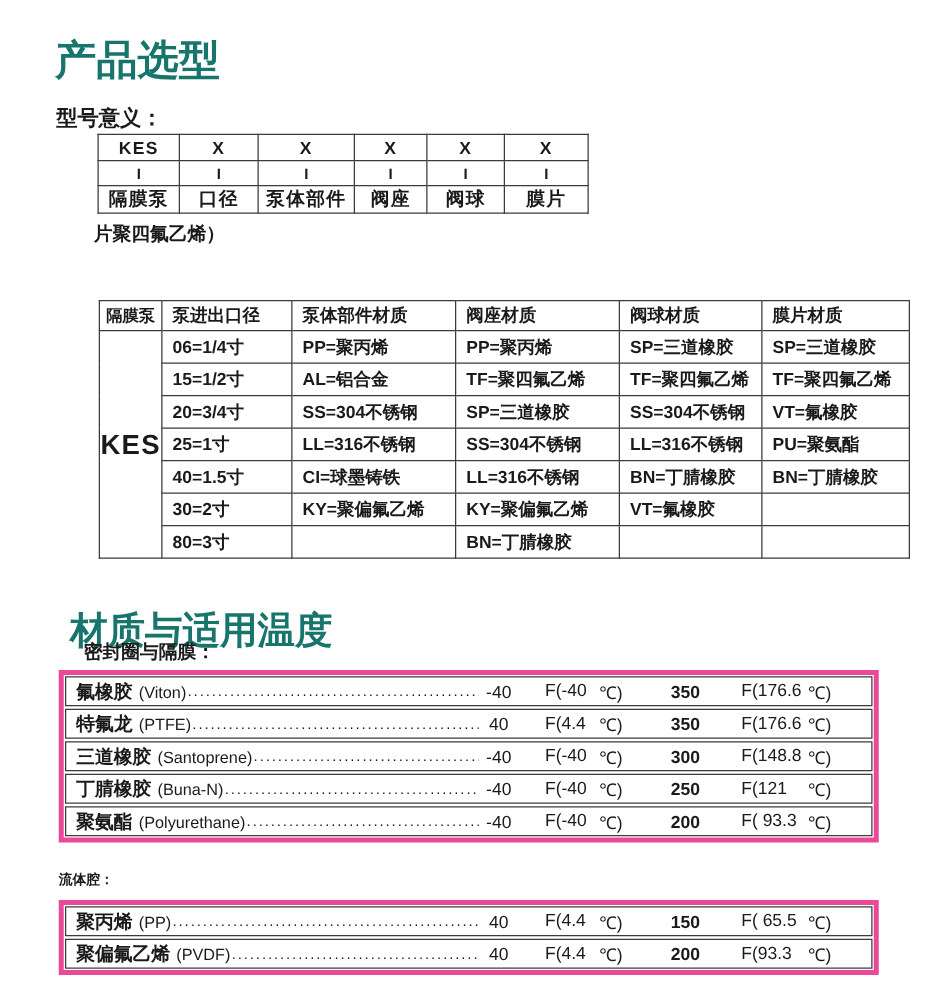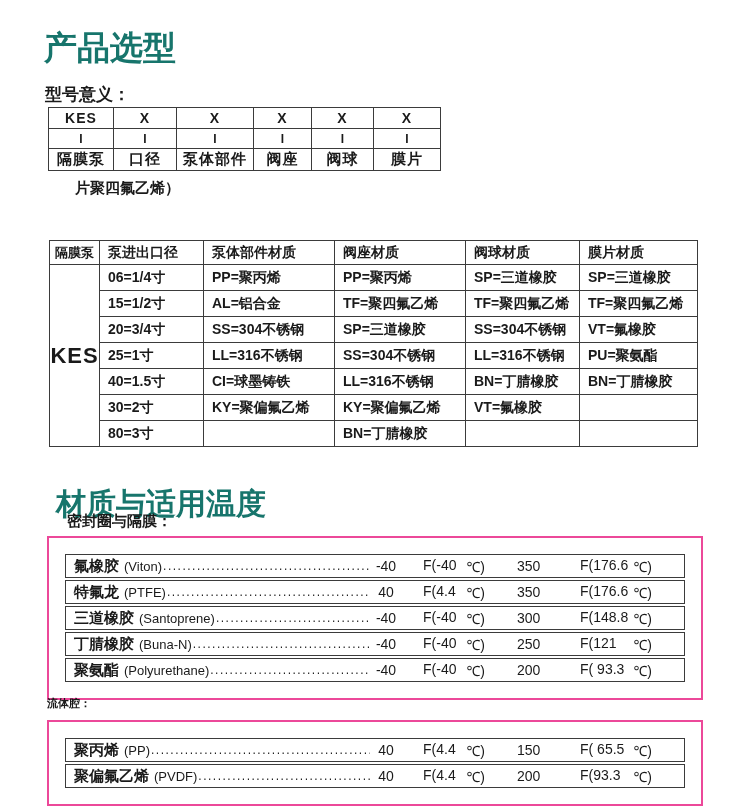--- a/index.html
+++ b/index.html
@@ -15,52 +15,52 @@
   .t1 { left:44px; top:4px;  font-size:33px; }
   .t2 { left:56px; top:459px; font-size:30px; }
 
   
   .lbl { font-weight:bold; font-size:16px; white-space:nowrap; }
   .model-label { left:45px; top:83px; font-size:17px; }
   .seals-label { left:47px; top:512px; font-size:15px;margin-left:20px; }
   .fluid-label { left:47px; top:696px; font-size:11px; }
 
   
-  table { border-collapse:collapse; }
+  table { border-collapse:collapse;margin-left:30px; }
   .t-model { left:48px; top:107px; table-layout:fixed; }
   .t-model td { border:1px solid #3b3b3b; text-align:center; padding:0; overflow:hidden; }
   .t-model .r-code td { height:20px; font-size:14px; font-weight:bold; letter-spacing:1px; }
   .t-model .r-bar  td { height:19px; font-size:12px; font-weight:bold; }
   .t-model .r-name td { height:21px; font-size:15px; font-weight:bold; letter-spacing:1px; }
 
   
   .example { left:45px; top:177px; width:660px; font-size:15px; font-weight:600; line-height:22px; }
   .example .indent { padding-left:30px; }
 
   
   .t-sel { left:49px; top:240px; table-layout:fixed; }
   .t-sel th, .t-sel td { border:1px solid #3b3b3b; font-size:14px; text-align:left; padding:0 0 0 8px; overflow:hidden; white-space:nowrap; }
   .t-sel th { height:23px; font-weight:bold; }
   .t-sel th.c-pump { text-align:center; padding:0; font-size:13px; }
   .t-sel td { height:25px; font-weight:600; }
   .t-sel td.kes { text-align:center; padding:0; font-size:22px; font-weight:600; letter-spacing:1px; }
 
   
-  .temp-table { left:47px; width:656px; border:2px solid #ec4899; padding:16px; box-sizing:border-box; background:#fff; }
+  .temp-table { left:47px; width:656px; border:4px solid #ec4899; padding:1px; box-sizing:border-box; background:#fff; }
   .seals-table { top:536px; }
   .fluid-table { top:720px; }
   .trow { display:flex; align-items:center; border:1px solid #3b3b3b; height:22px; font-size:14px; }
   .trow + .trow { margin-top:2px; }
   .cn  { font-weight:bold; font-size:15px; margin-left:8px; white-space:nowrap; }
   .en  { font-size:13px; margin-left:5px; white-space:nowrap; }
   .leader { flex:1; overflow:hidden; white-space:nowrap; font-size:12px; letter-spacing:1.5px; margin-left:1px; }
   .leader::after { content:"...................................................................................................................................................."; }
   .vmin { width:32px; text-align:center; white-space:pre; }
   .pmin { width:62px; margin-left:21px; display:flex; justify-content:space-between; white-space:pre; }
-  .vmax { width:30px; margin-left:32px; text-align:left; }
+  .vmax { width:30px; margin-left:32px; text-align:right;font-weight:bold; }
   .pmax { width:72px; margin-left:33px; margin-right:32px; display:flex; justify-content:space-between; white-space:pre; }
   .pmin i, .pmax i { font-style:normal; }
 </style>
 </head>
 <body>
 
 <h1 class="abs sec-title t1">产品选型</h1>
 
 <div class="abs lbl model-label">型号意义：</div>
 

